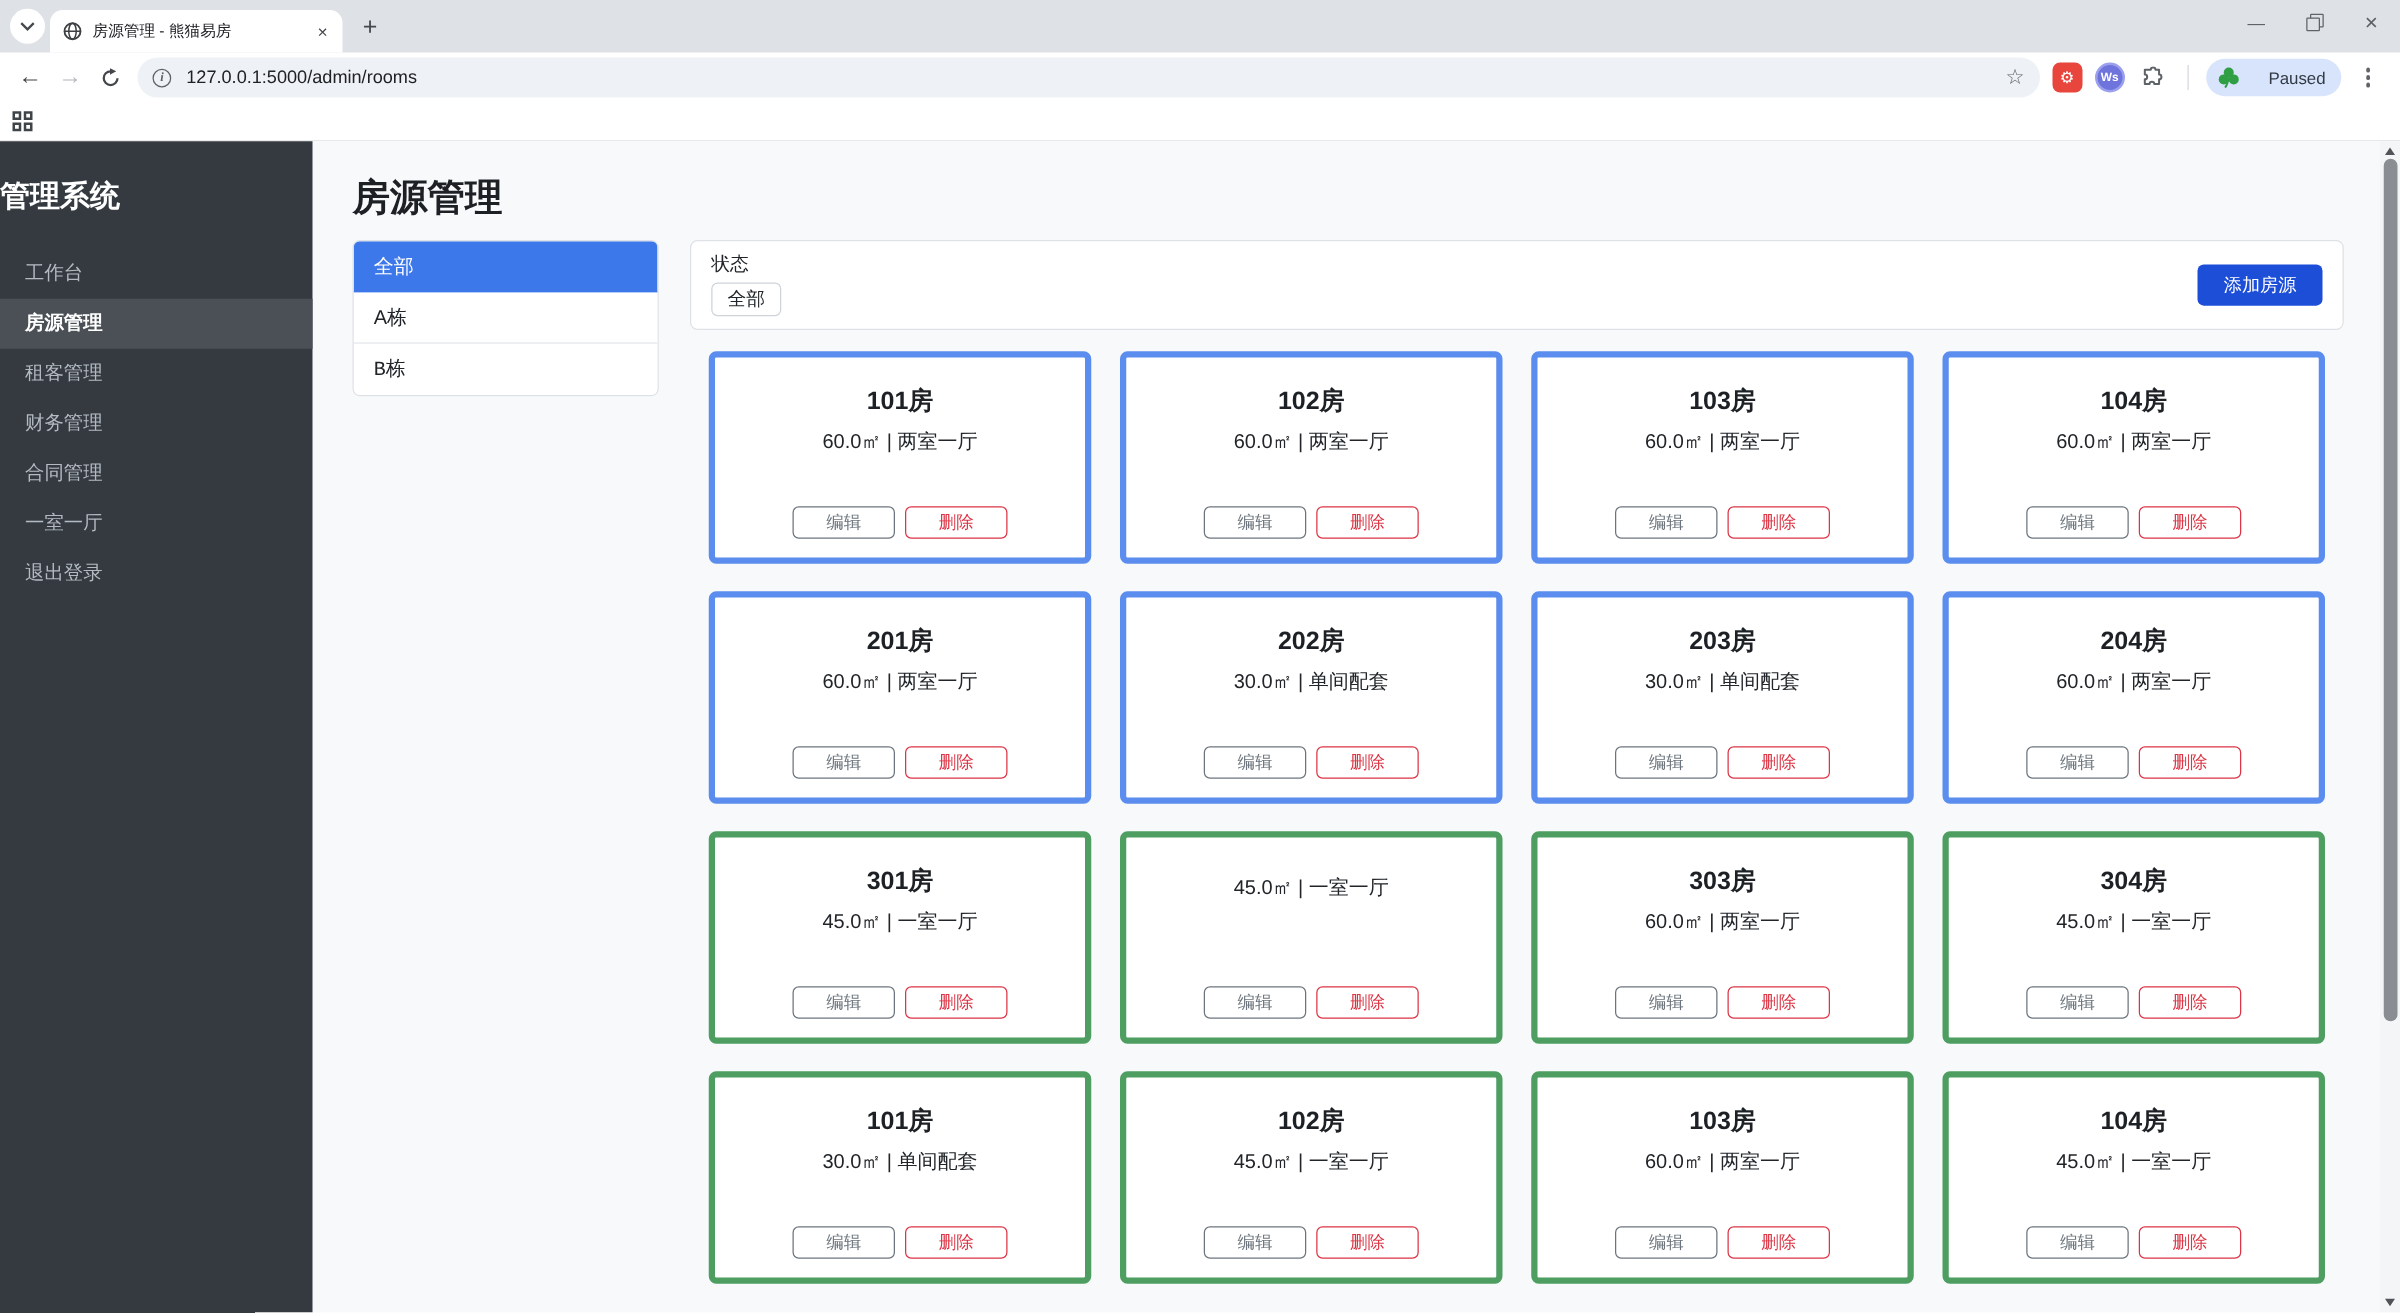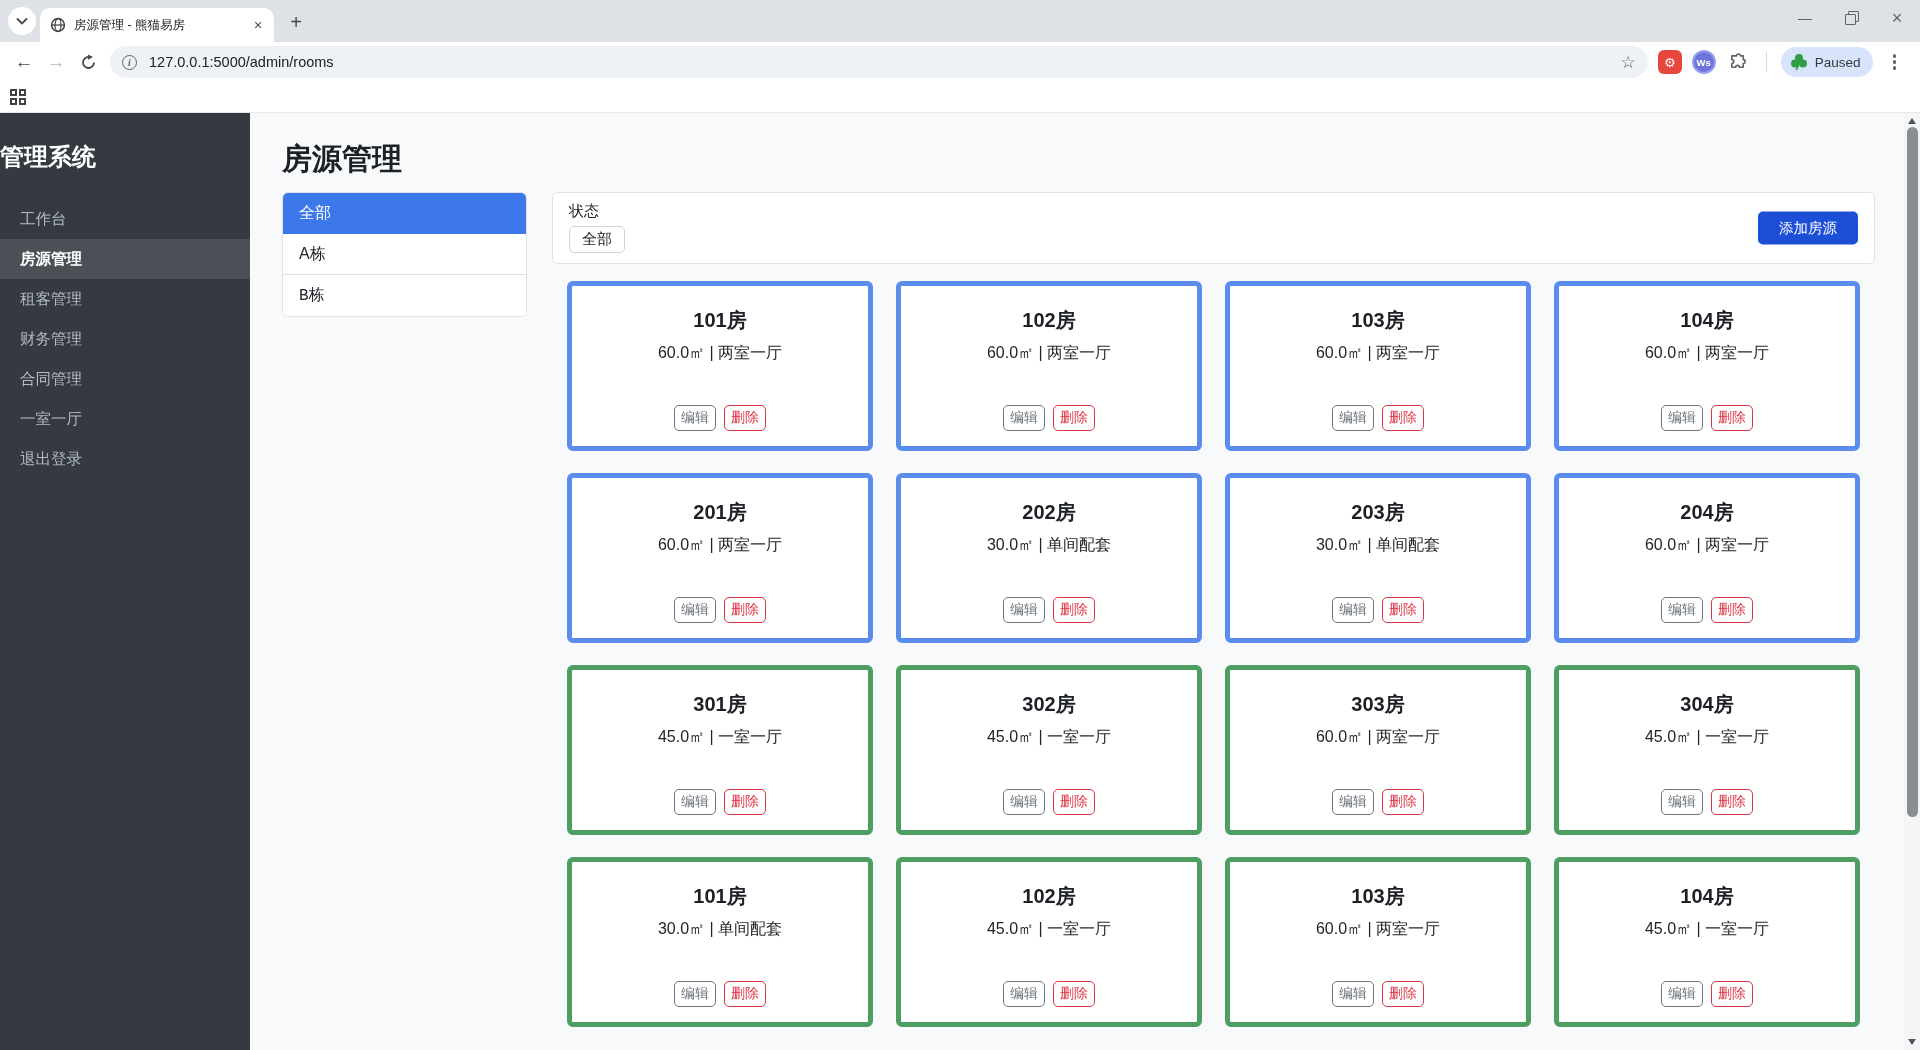--- a/index.html
+++ b/index.html
@@ -43,21 +43,21 @@
   .star-icon { font-size:17px; color:#5f6368; cursor:pointer; }
   .ext-icons { display:flex; align-items:center; gap:10px; margin-right:6px; }
   .ext-red { width:24px; height:24px; border-radius:6px; background:#e8453c; color:#fff;
     font-size:13px; display:flex; align-items:center; justify-content:center; cursor:pointer; }
   .ext-ws { width:24px; height:24px; border-radius:50%; background:#6f74dd; color:#fff;
     font-size:9.5px; font-weight:700; display:flex; align-items:center; justify-content:center;
     border:2px solid #9ba0ec; cursor:pointer; }
   .ext-puzzle { width:26px; height:26px; display:flex; align-items:center; justify-content:center; cursor:pointer; }
   .chrome-divider { width:1px; height:20px; background:#d5d8dc; margin:0 4px; }
   .paused-pill { height:30px; background:#d7e4fb; border-radius:15px; display:flex;
-    align-items:center; padding:0 12px 0 8px; gap:6px; cursor:pointer; }
+    align-items:center; padding:0 12px 0 8px; gap:22px; cursor:pointer; }
   .paused-label { font-size:13.5px; color:#333a45; }
   .kebab { display:flex; flex-direction:column; gap:2.5px; padding:0 10px; cursor:pointer; }
   .kebab i { width:3.5px; height:3.5px; border-radius:50%; background:#5f6368; }
 
   .bookmarks-bar { height:31px; background:#fff; border-bottom:1px solid #e6e8ea;
     display:flex; align-items:center; padding:0 10px; }
   .apps-grid { display:grid; grid-template-columns:7px 7px; grid-template-rows:7px 7px;
     gap:2px; cursor:pointer; }
   .apps-grid i { border:2px solid #3f4449; background:#fff; }
 
@@ -95,21 +95,21 @@
     gap:22px 23px; }
   .room-card { background:#fff; border:5px solid #ef4444; border-radius:6px; height:170px;
     position:relative; text-align:center; padding-top:21px; }
   .room-card.status-blue  { border-color:#5b8def; }
   .room-card.status-green { border-color:#4d9e60; }
   .room-name { font-size:20px; font-weight:600; color:#1d2125; }
   .room-info { font-size:16px; color:#212529; margin-top:9px; }
   .card-actions { position:absolute; bottom:15px; left:0; right:0; display:flex;
     justify-content:center; gap:8px; }
   .card-actions button { font-family:inherit; font-size:14px; background:#fff; border-radius:5px;
-    padding:3px 6px; cursor:pointer; }
+    padding:3px 26px; cursor:pointer; }
   .btn-edit { color:#6c757d; border:1px solid #6c757d; }
   .btn-delete { color:#dc3545; border:1px solid #dc3545; }
 
   
   .scrollbar { position:absolute; right:0; top:0; bottom:0; width:16px; background:#f4f5f7; }
   .sb-arrow { position:absolute; left:0; width:16px; height:16px; display:flex;
     align-items:center; justify-content:center; cursor:pointer; }
   .sb-arrow.up { top:0; } .sb-arrow.down { bottom:0; }
   .tri-up { width:0; height:0; border-left:4.5px solid transparent; border-right:4.5px solid transparent;
     border-bottom:6px solid #505357; }
@@ -298,21 +298,20 @@
             </div>
             <div class="room-card status-green">
               <div class="room-name">301房</div>
               <div class="room-info">45.0㎡ | 一室一厅</div>
               <div class="card-actions">
                   <button class="btn-edit">编辑</button>
                   <button class="btn-delete">删除</button>
                 </div>
             </div>
             <div class="room-card status-green">
-              <div class="room-name">302房</div>
               <div class="room-info">45.0㎡ | 一室一厅</div>
               <div class="card-actions">
                   <button class="btn-edit">编辑</button>
                   <button class="btn-delete">删除</button>
                 </div>
             </div>
             <div class="room-card status-green">
               <div class="room-name">303房</div>
               <div class="room-info">60.0㎡ | 两室一厅</div>
               <div class="card-actions">

